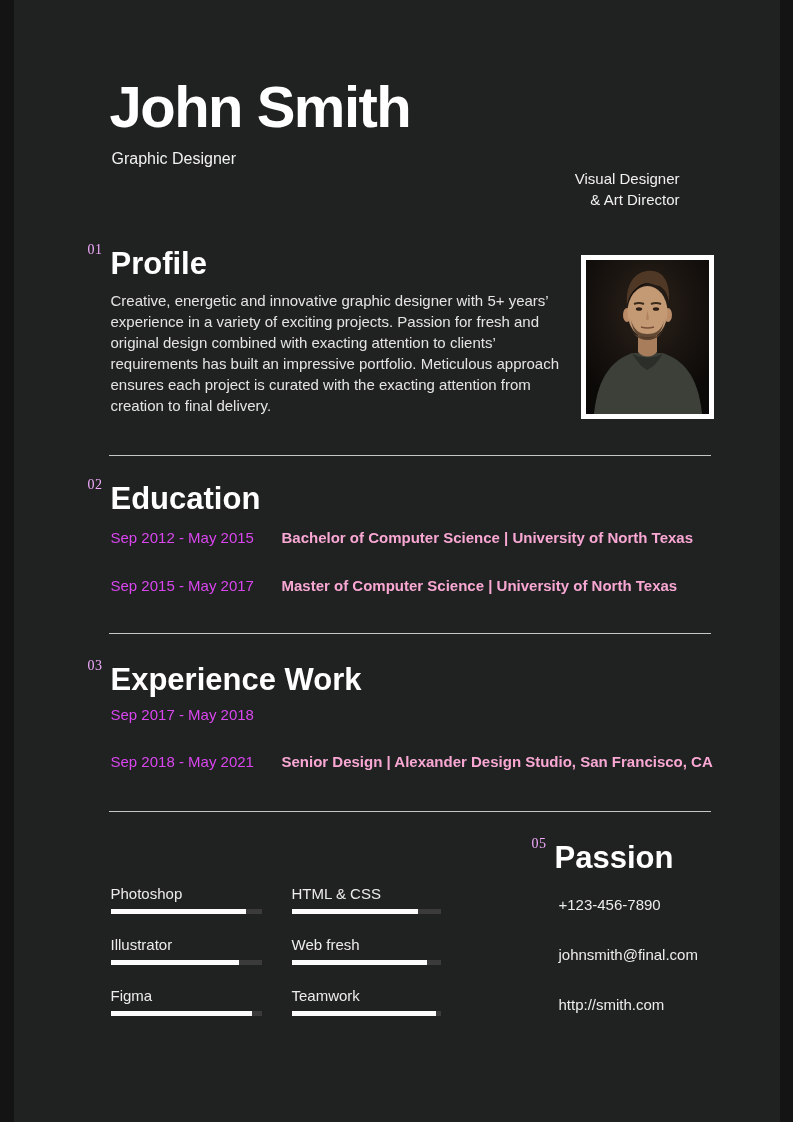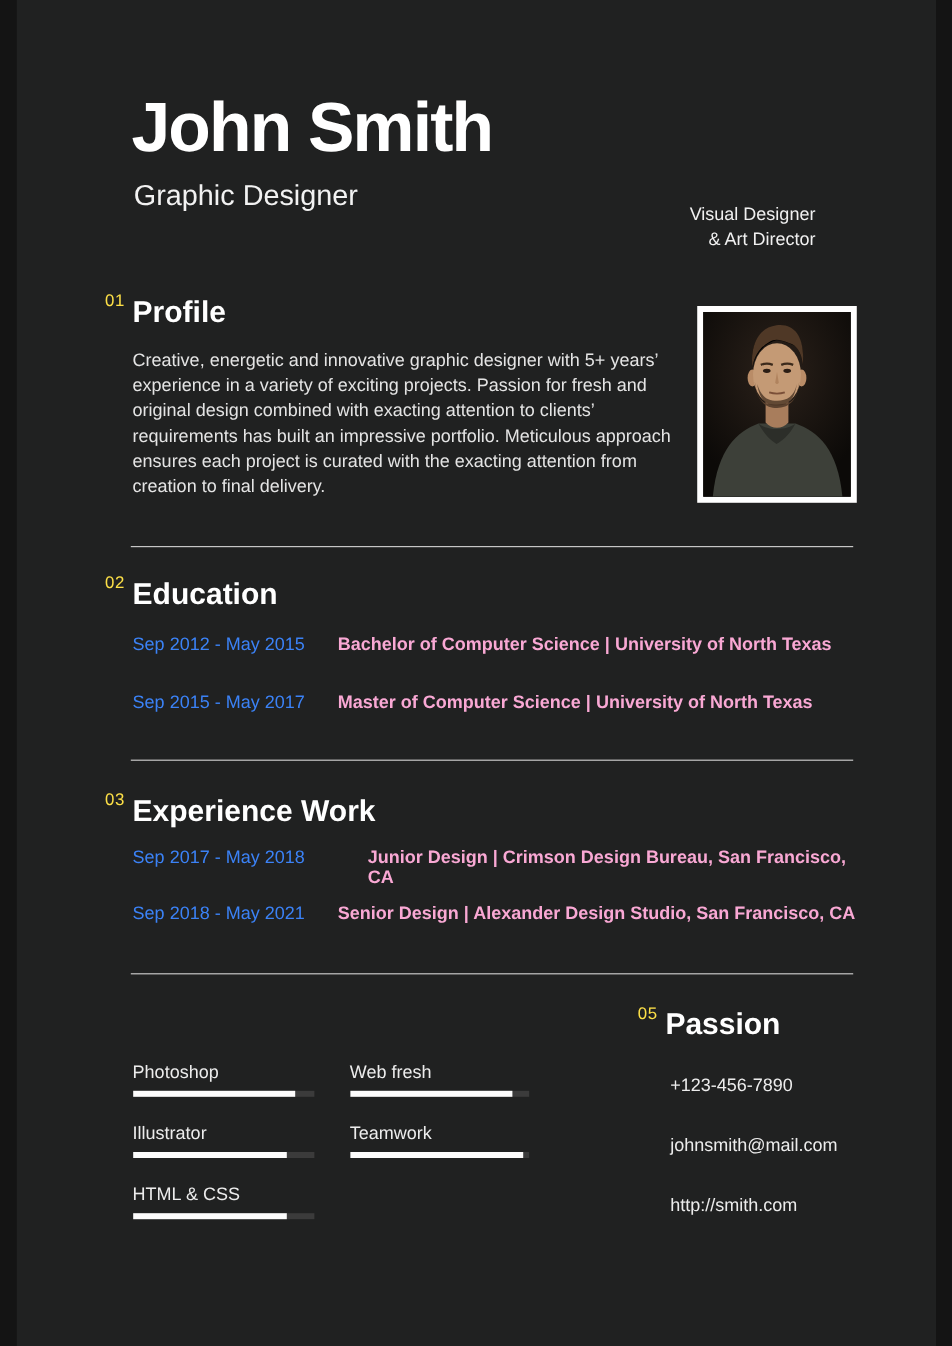--- a/index.html
+++ b/index.html
@@ -16,36 +16,36 @@
   }
 
   
   .name {
     position: absolute; left: 96px; top: 78px;
     font-size: 58px; font-weight: bold; letter-spacing: -1.5px;
     line-height: 1.0; color: #ffffff;
   }
   .subtitle {
     position: absolute; left: 98px; top: 150px;
-    font-size: 24px; font-weight: 400; color: #f2f2f2;
+    font-size: 16px; font-weight: 400; color: #f2f2f2;
   }
   .tagline {
     position: absolute; right: 100px; top: 168px;
     text-align: right; font-size: 15px; line-height: 21px; color: #f0f0f0;
   }
 
   
   .section-header { position: absolute; display: flex; align-items: flex-start; }
   .section-number {
-    width: 22px; font-size: 14px; line-height: 1; color: #fde047;
-    letter-spacing: 0.5px; flex-shrink: 0;
+    width: 22px; font-size: 14px; line-height: 1; color: #f0abfc;
+    letter-spacing: 0.5px; flex-shrink: 0; font-family: Liberation Serif, serif;
   }
   .section-heading {
     margin-top: 5px; margin-left: 1px;
-    font-size: 25px; font-weight: bold; line-height: 1.0; color: #ffffff;
+    font-size: 31px; font-weight: bold; line-height: 1.0; color: #ffffff;
   }
   .hdr-profile    { left: 74px;  top: 243px; }
   .hdr-education  { left: 74px;  top: 478px; }
   .hdr-experience { left: 74px;  top: 659px; }
   .hdr-skills     { left: 74px;  top: 837px; }
   .hdr-contact    { left: 518px; top: 837px; }
 
   
   .profile-text {
     position: absolute; left: 97px; top: 290px; width: 456px;
@@ -65,21 +65,21 @@
   }
   .divider-1 { top: 455px; }
   .divider-2 { top: 633px; }
   .divider-3 { top: 811px; }
 
   
   .t-row {
     position: absolute; left: 97px; width: 616px;
     display: flex; font-size: 15px; line-height: 17px;
   }
-  .t-row .dates { width: 171px; flex-shrink: 0; color: #3b82f6; }
+  .t-row .dates { width: 171px; flex-shrink: 0; color: #d946ef; }
   .t-row .title { font-weight: bold; color: #f9a8d4; }
   .edu-row-0 { top: 529px; }
   .edu-row-1 { top: 577px; }
   .exp-row-0 { top: 706px; gap: 25px; }
   .exp-row-1 { top: 753px; }
 
   
   .skills-grid {
     position: absolute; left: 97px; top: 886px;
     display: grid;
@@ -168,21 +168,20 @@
   </div>
 
   <div class="divider divider-2"></div>
 
   <div class="section-header hdr-experience">
     <span class="section-number">03</span>
     <span class="section-heading">Experience Work</span>
   </div>
   <div class="t-row exp-row-0">
     <span class="dates">Sep 2017 - May 2018</span>
-    <span class="title">Junior Design | Crimson Design Bureau, San Francisco, CA</span>
   </div>
   <div class="t-row exp-row-1">
     <span class="dates">Sep 2018 - May 2021</span>
     <span class="title">Senior Design | Alexander Design Studio, San Francisco, CA</span>
   </div>
 
   <div class="divider divider-3"></div>
 
   <div class="skills-grid">
     <div class="skill">
@@ -191,20 +190,26 @@
           <div class="skill-fill" style="width: 90%;"></div>
         </div>
     </div>
     <div class="skill">
       <div class="skill-label">Illustrator</div>
       <div class="skill-bar">
           <div class="skill-fill" style="width: 85%;"></div>
         </div>
     </div>
     <div class="skill">
+      <div class="skill-label">Figma</div>
+      <div class="skill-bar">
+          <div class="skill-fill" style="width: 94%;"></div>
+        </div>
+    </div>
+    <div class="skill">
       <div class="skill-label">HTML &amp; CSS</div>
       <div class="skill-bar">
           <div class="skill-fill" style="width: 85%;"></div>
         </div>
     </div>
     <div class="skill">
       <div class="skill-label">Web fresh</div>
       <div class="skill-bar">
           <div class="skill-fill" style="width: 91%;"></div>
         </div>
@@ -216,17 +221,17 @@
         </div>
     </div>
   </div>
 
   <div class="section-header hdr-contact">
     <span class="section-number">05</span>
     <span class="section-heading">Passion</span>
   </div>
   <div class="contact-list">
     <div class="contact-item">+123-456-7890</div>
-    <div class="contact-item">johnsmith@mail.com</div>
+    <div class="contact-item">johnsmith@final.com</div>
     <div class="contact-item">http://smith.com</div>
   </div>
 
 </div>
 
 </body></html>

